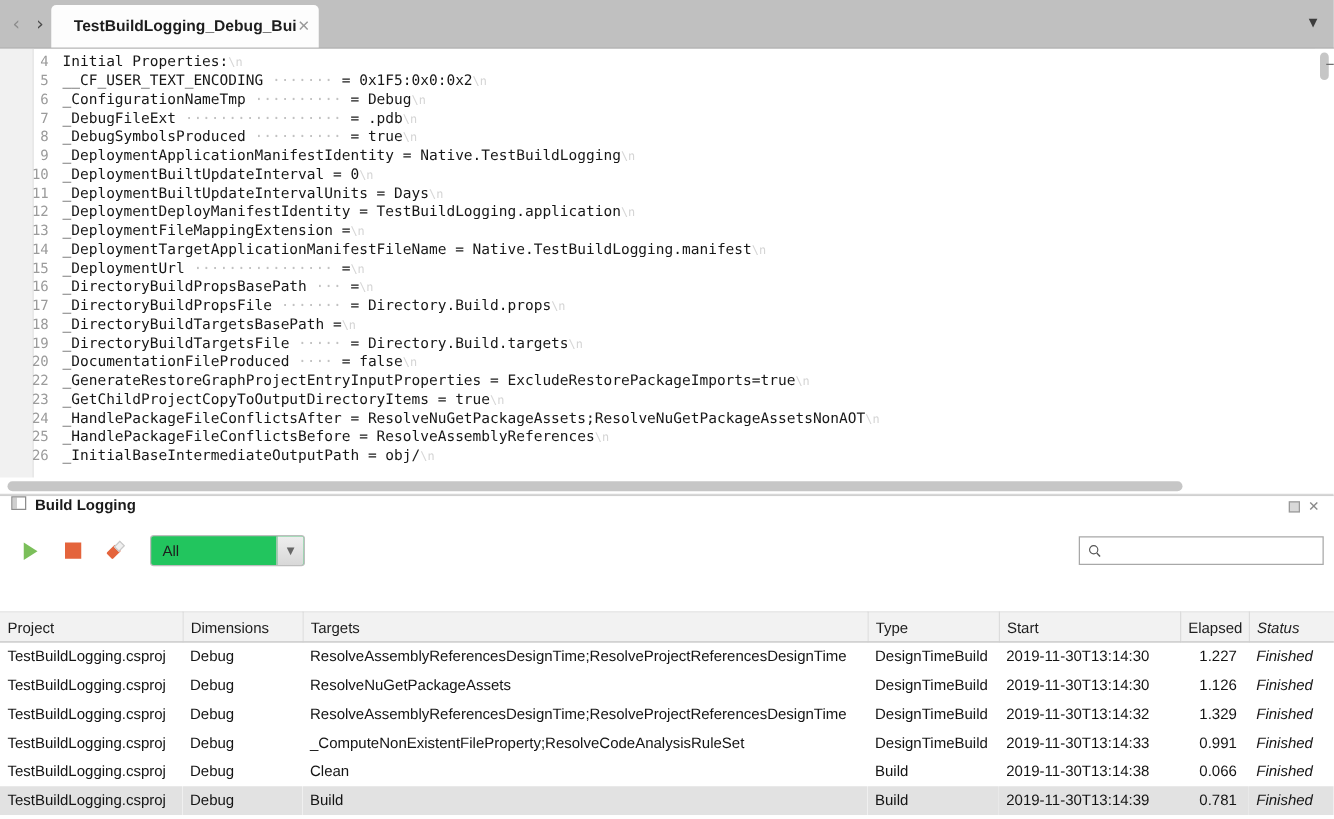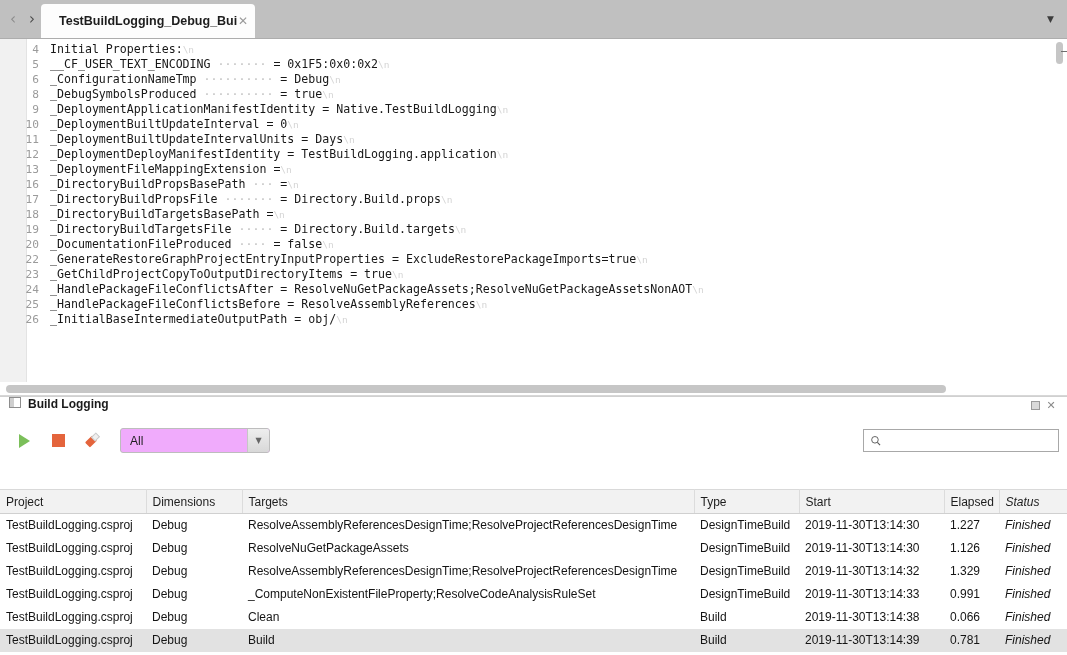--- a/index.html
+++ b/index.html
@@ -195,24 +195,24 @@
   }
   .eraser .tip {
     position: absolute; left: 7px; top: 1px;
     width: 7px; height: 6px;
     background: #f0f0f0;
     border: 1px solid #c9c9c9;
     transform: rotate(-45deg);
   }
   .filter-select {
     margin-left: 7px;
-    width: 150px; height: 25px;
+    width: 124px; height: 25px;
     border: 1px solid #bdbdbd;
     border-radius: 3px;
-    background: #f0abfc;
+    background: #22c55e;
     display: flex; align-items: center;
     overflow: hidden;
   }
   .filter-value {
     flex: 1;
     font-size: 12px; color: #1d1d1d;
     padding-left: 9px;
   }
   .filter-arrow-box {
     width: 22px; height: 100%;
@@ -272,21 +272,21 @@
     white-space: nowrap; overflow: hidden;
     text-overflow: clip;
     border: none;
   }
   tr.row-selected td { background: #e2e2e2; }
   .c-project   { width: 146px; }
   .c-dimensions{ width: 96px; }
   .c-targets   { width: 452px; }
   .c-type      { width: 105px; }
   .c-start     { width: 145px; }
-  .c-elapsed   { width: 55px; }
+  .c-elapsed   { width: 55px; text-align: center; }
   .c-status    { width: 68px; font-style: italic; }
 </style>
 </head>
 <body>
 
 <div class="tabbar">
   <div class="nav-arrows">
     <span class="nav-arrow disabled">‹</span>
     <span class="nav-arrow">›</span>
   </div>
@@ -297,26 +297,29 @@
   <div class="tabbar-spacer"></div>
   <div class="tabbar-chevron">▼</div>
 </div>
 
 <div class="editor">
   <div class="editor-gutter-strip"></div>
   <div class="code-area" id="code-area">
       <div class="code-line"><span class="ln">4</span><span>Initial Properties:</span><span class="nl">\n</span></div>
       <div class="code-line"><span class="ln">5</span><span>__CF_USER_TEXT_ENCODING</span><span class="dots"> ······· </span><span>= 0x1F5:0x0:0x2</span><span class="nl">\n</span></div>
       <div class="code-line"><span class="ln">6</span><span>_ConfigurationNameTmp</span><span class="dots"> ·········· </span><span>= Debug</span><span class="nl">\n</span></div>
+      <div class="code-line"><span class="ln">7</span><span>_DebugFileExt</span><span class="dots"> ·················· </span><span>= .pdb</span><span class="nl">\n</span></div>
       <div class="code-line"><span class="ln">8</span><span>_DebugSymbolsProduced</span><span class="dots"> ·········· </span><span>= true</span><span class="nl">\n</span></div>
       <div class="code-line"><span class="ln">9</span><span>_DeploymentApplicationManifestIdentity</span> <span>= Native.TestBuildLogging</span><span class="nl">\n</span></div>
       <div class="code-line"><span class="ln">10</span><span>_DeploymentBuiltUpdateInterval</span> <span>= 0</span><span class="nl">\n</span></div>
       <div class="code-line"><span class="ln">11</span><span>_DeploymentBuiltUpdateIntervalUnits</span> <span>= Days</span><span class="nl">\n</span></div>
       <div class="code-line"><span class="ln">12</span><span>_DeploymentDeployManifestIdentity</span> <span>= TestBuildLogging.application</span><span class="nl">\n</span></div>
       <div class="code-line"><span class="ln">13</span><span>_DeploymentFileMappingExtension</span> <span>=</span><span class="nl">\n</span></div>
+      <div class="code-line"><span class="ln">14</span><span>_DeploymentTargetApplicationManifestFileName</span> <span>= Native.TestBuildLogging.manifest</span><span class="nl">\n</span></div>
+      <div class="code-line"><span class="ln">15</span><span>_DeploymentUrl</span><span class="dots"> ················ </span><span>=</span><span class="nl">\n</span></div>
       <div class="code-line"><span class="ln">16</span><span>_DirectoryBuildPropsBasePath</span><span class="dots"> ··· </span><span>=</span><span class="nl">\n</span></div>
       <div class="code-line"><span class="ln">17</span><span>_DirectoryBuildPropsFile</span><span class="dots"> ······· </span><span>= Directory.Build.props</span><span class="nl">\n</span></div>
       <div class="code-line"><span class="ln">18</span><span>_DirectoryBuildTargetsBasePath</span> <span>=</span><span class="nl">\n</span></div>
       <div class="code-line"><span class="ln">19</span><span>_DirectoryBuildTargetsFile</span><span class="dots"> ····· </span><span>= Directory.Build.targets</span><span class="nl">\n</span></div>
       <div class="code-line"><span class="ln">20</span><span>_DocumentationFileProduced</span><span class="dots"> ···· </span><span>= false</span><span class="nl">\n</span></div>
       <div class="code-line"><span class="ln">22</span><span>_GenerateRestoreGraphProjectEntryInputProperties</span> <span>= ExcludeRestorePackageImports=true</span><span class="nl">\n</span></div>
       <div class="code-line"><span class="ln">23</span><span>_GetChildProjectCopyToOutputDirectoryItems</span> <span>= true</span><span class="nl">\n</span></div>
       <div class="code-line"><span class="ln">24</span><span>_HandlePackageFileConflictsAfter</span> <span>= ResolveNuGetPackageAssets;ResolveNuGetPackageAssetsNonAOT</span><span class="nl">\n</span></div>
       <div class="code-line"><span class="ln">25</span><span>_HandlePackageFileConflictsBefore</span> <span>= ResolveAssemblyReferences</span><span class="nl">\n</span></div>
       <div class="code-line"><span class="ln">26</span><span>_InitialBaseIntermediateOutputPath</span> <span>= obj/</span><span class="nl">\n</span></div>

